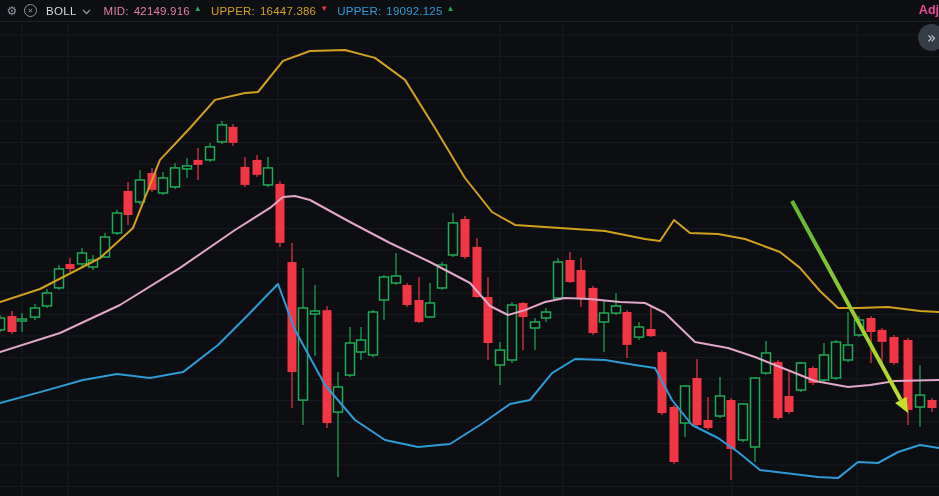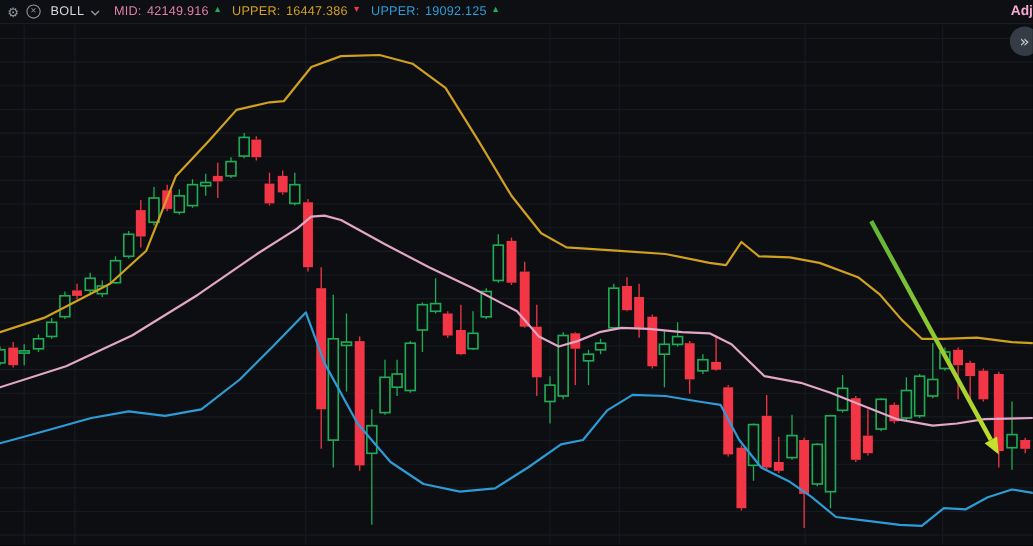--- a/index.html
+++ b/index.html
@@ -27,21 +27,21 @@
   .field{display:inline-flex;align-items:flex-start;font-size:11.5px;margin-left:9px;letter-spacing:.2px;}
   .field .lbl{margin-right:5px;}
   .field .val{}
   .tri{font-size:8px;margin-left:4px;line-height:1;}
   .tri[data-direction="up"]{color:#1faa55;}
   .tri[data-direction="up"]::before{content:"▲";}
   .tri[data-direction="down"]{color:#f23645;}
   .tri[data-direction="down"]::before{content:"▼";}
   
   .adj-link{
-    position:absolute;top:3px;right:0;z-index:6;color:#f9a8d4;font-size:12.5px;
+    position:absolute;top:3px;right:0;z-index:6;color:#ec4899;font-size:12.5px;
     font-weight:bold;text-decoration:none;cursor:pointer;white-space:nowrap;
   }
   .expand-btn{
     position:absolute;top:24px;right:-6px;z-index:6;width:27px;height:27px;border-radius:50%;
     background:#363c45;border:none;color:#c9ced5;font-size:15px;line-height:26px;
     text-align:center;padding:0;cursor:pointer;font-family:"DejaVu Sans",sans-serif;
   }
   
   #chart{position:absolute;inset:0;z-index:1;cursor:crosshair;}
 </style>

